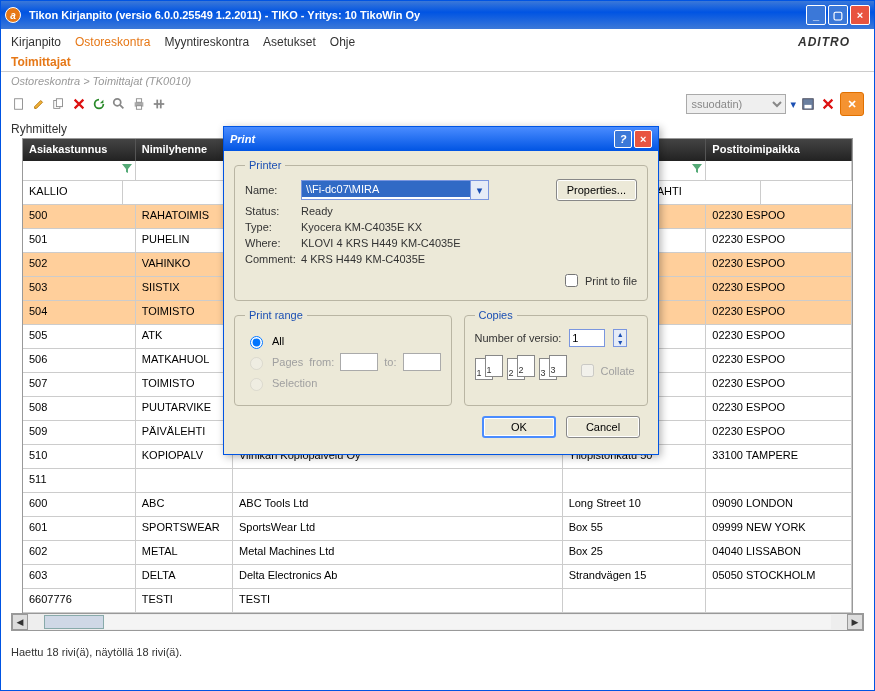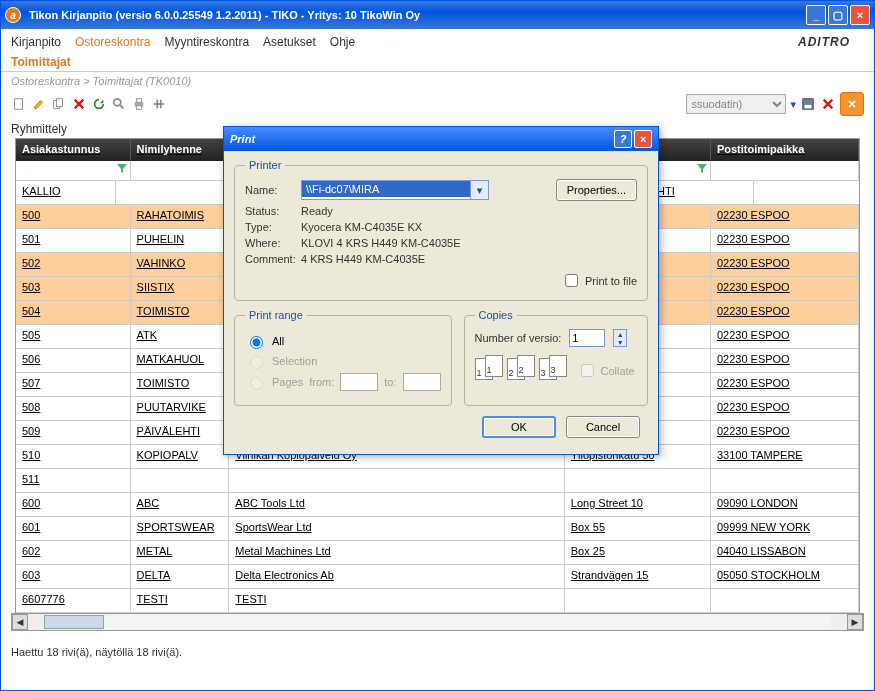--- a/index.html
+++ b/index.html
@@ -14,21 +14,21 @@
   .logo { margin-left:auto; margin-right:10px; color:#e67817; font-weight:bold; font-size:20px; font-style:italic; letter-spacing:1px; font-family: Arial, sans-serif; }
   .subhead { color:#e67817; font-weight:bold; font-size:12px; padding:2px 10px; border-bottom:1px solid #ccc; }
   .breadcrumb { color:#999; font-style:italic; padding:3px 10px; font-size:11px; }
   .toolbar { padding:2px 10px 4px 10px; display:flex; gap:4px; align-items:center; }
   .tb-icon { width:16px; height:16px; display:inline-flex; align-items:center; justify-content:center; border:1px solid transparent; }
   .tb-icon svg { width:14px; height:14px; }
   .right-filter { margin-left:auto; display:flex; gap:4px; align-items:center; }
   .right-filter select { width:100px; height:20px; border:1px solid #aaa; color:#888; }
   .right-filter .orange-btn { width:24px; height:24px; background:#f59331; border:1px solid #e07000; display:flex; align-items:center; justify-content:center; color:#fff; font-weight:bold; border-radius:3px; }
   .group-label { padding:2px 10px; color:#333; font-size:12px; }
-  .grid { margin:0 14px; border:1px solid #999; border-bottom:none;text-decoration:underline; }
+  .grid { margin:0 21px; border:1px solid #999; border-bottom:none; }
   .grid-header { display:flex; background:linear-gradient(#444,#222); color:#fff; font-weight:bold; height:22px; }
   .grid-header .cell { border-right:1px solid #555; padding:4px 6px; }
   .grid-filter { display:flex; height:20px; background:#fff; border-bottom:1px solid #ccc; }
   .grid-filter .cell { border-right:1px solid #ccc; position:relative; }
   .filter-funnel { position:absolute; right:3px; top:3px; width:10px; height:10px; }
   .row { display:flex; height:24px; border-bottom:1px solid #ccc; }
   .row .cell { border-right:1px solid #ccc; padding:4px 6px; white-space:nowrap; overflow:hidden; color:#000; }
   .row.hl { background:#ffcf9b; }
   .col-id { width:116px; }
   .col-short { width:100px; }
@@ -373,29 +373,29 @@
 
       <div class="two-col">
         <fieldset>
           <legend>Print range</legend>
           <div class="radio-row">
             <input type="radio" checked="" style="">
             <span>All</span>
           </div>
           <div class="radio-row disabled">
             <input type="radio" disabled="" style="">
-            <span>Selection</span>
-          </div>
-          <div class="radio-row disabled">
-            <input type="radio" disabled="" style="">
             <span>Pages</span>
             <span>from:</span>
             <span class="page-box"></span>
             <span>to:</span>
             <span class="page-box"></span>
+          </div>
+          <div class="radio-row disabled">
+            <input type="radio" disabled="" style="">
+            <span>Selection</span>
           </div>
         </fieldset>
 
         <fieldset>
           <legend>Copies</legend>
           <div class="copies">
             <span>Number of versio:</span>
             <input value="1" style="">
             <div class="spinner">
                 <div>▲</div>

